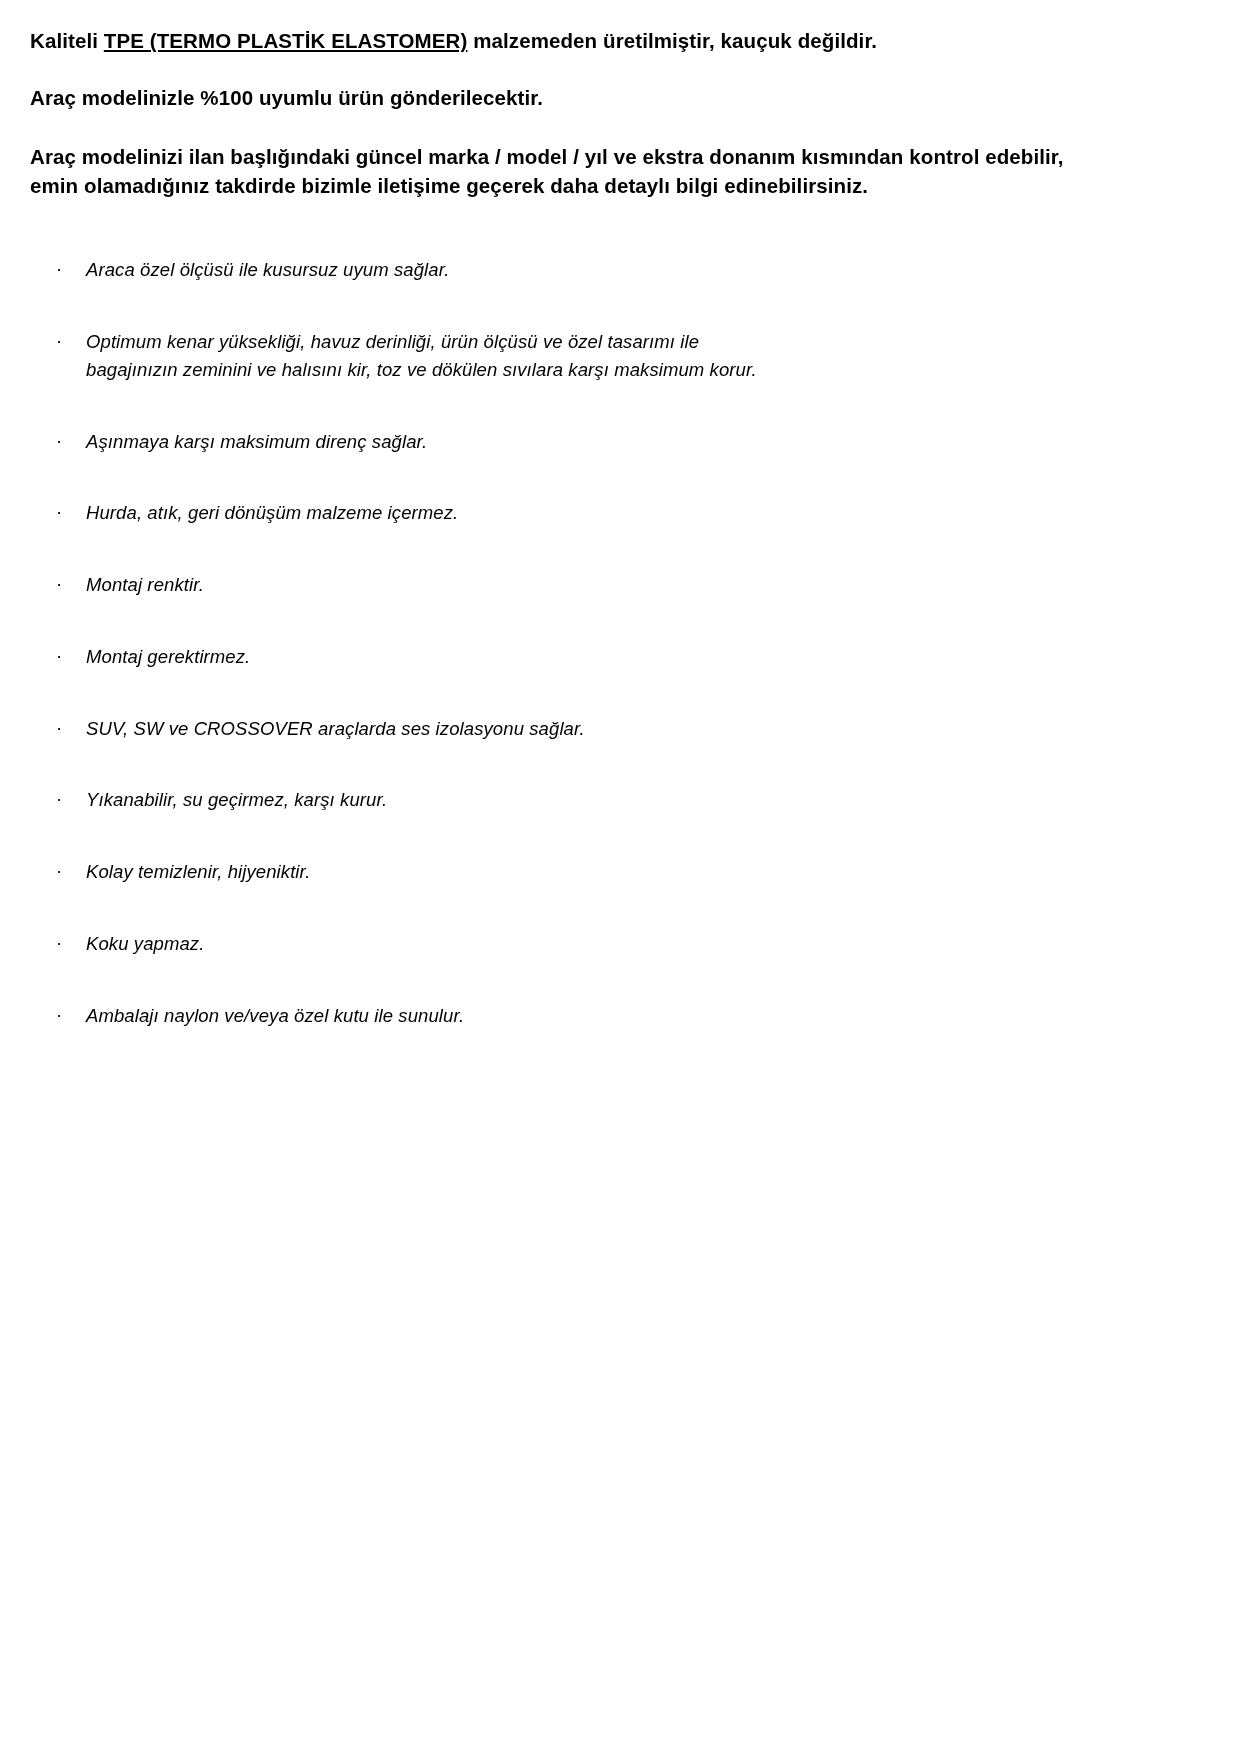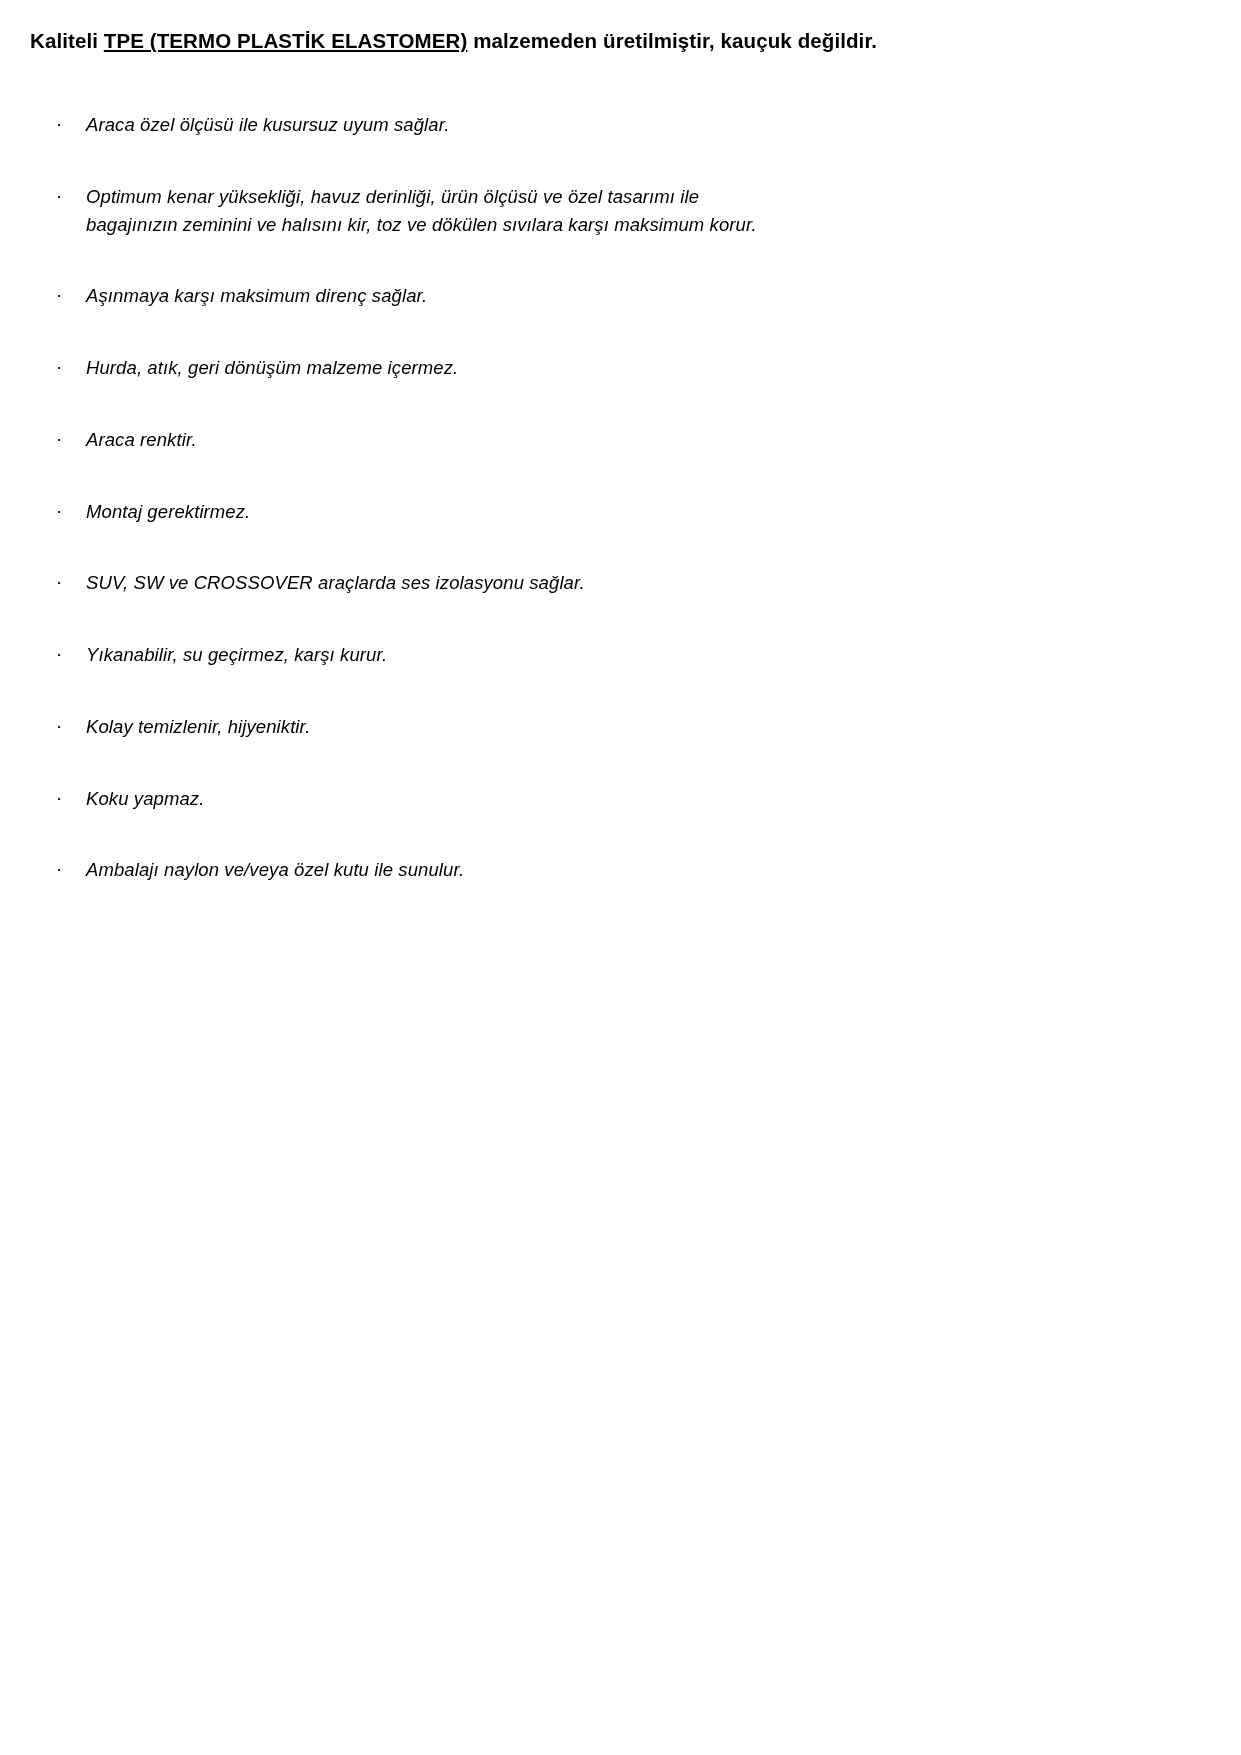--- a/index.html
+++ b/index.html
@@ -77,21 +77,23 @@
 </style>
 </head>
 <body>
 
 <div class="page">
 
   <div class="intro">
 
     <p class="intro-para"><span>Kaliteli </span><span class="underline">TPE (TERMO PLASTİK ELASTOMER)</span><span> malzemeden üretilmiştir, kauçuk değildir.</span></p>
 
+    <p class="intro-para">Araç modelinizle %100 uyumlu ürün gönderilecektir.</p>
 
+    <p class="intro-para last">Araç modelinizi ilan başlığındaki güncel marka / model / yıl ve ekstra donanım kısmından kontrol edebilir, emin olamadığınız takdirde bizimle iletişime geçerek daha detaylı bilgi edinebilirsiniz.</p>
 
   </div>
 
   <ul class="bullets">
 
     <li class="bullet-item">
       <span class="bullet-dot">·</span>
       <span class="bullet-text">Araca özel ölçüsü ile kusursuz uyum sağlar.</span>
     </li>
 
@@ -106,21 +108,21 @@
       <span class="bullet-text">Aşınmaya karşı maksimum direnç sağlar.</span>
     </li>
 
     <li class="bullet-item">
       <span class="bullet-dot">·</span>
       <span class="bullet-text">Hurda, atık, geri dönüşüm malzeme içermez.</span>
     </li>
 
     <li class="bullet-item">
       <span class="bullet-dot">·</span>
-      <span class="bullet-text">Araca renktir.</span>
+      <span class="bullet-text">Montaj renktir.</span>
     </li>
 
     <li class="bullet-item">
       <span class="bullet-dot">·</span>
       <span class="bullet-text">Montaj gerektirmez.</span>
     </li>
 
     <li class="bullet-item">
       <span class="bullet-dot">·</span>
       <span class="bullet-text">SUV, SW ve CROSSOVER araçlarda ses izolasyonu sağlar.</span>

